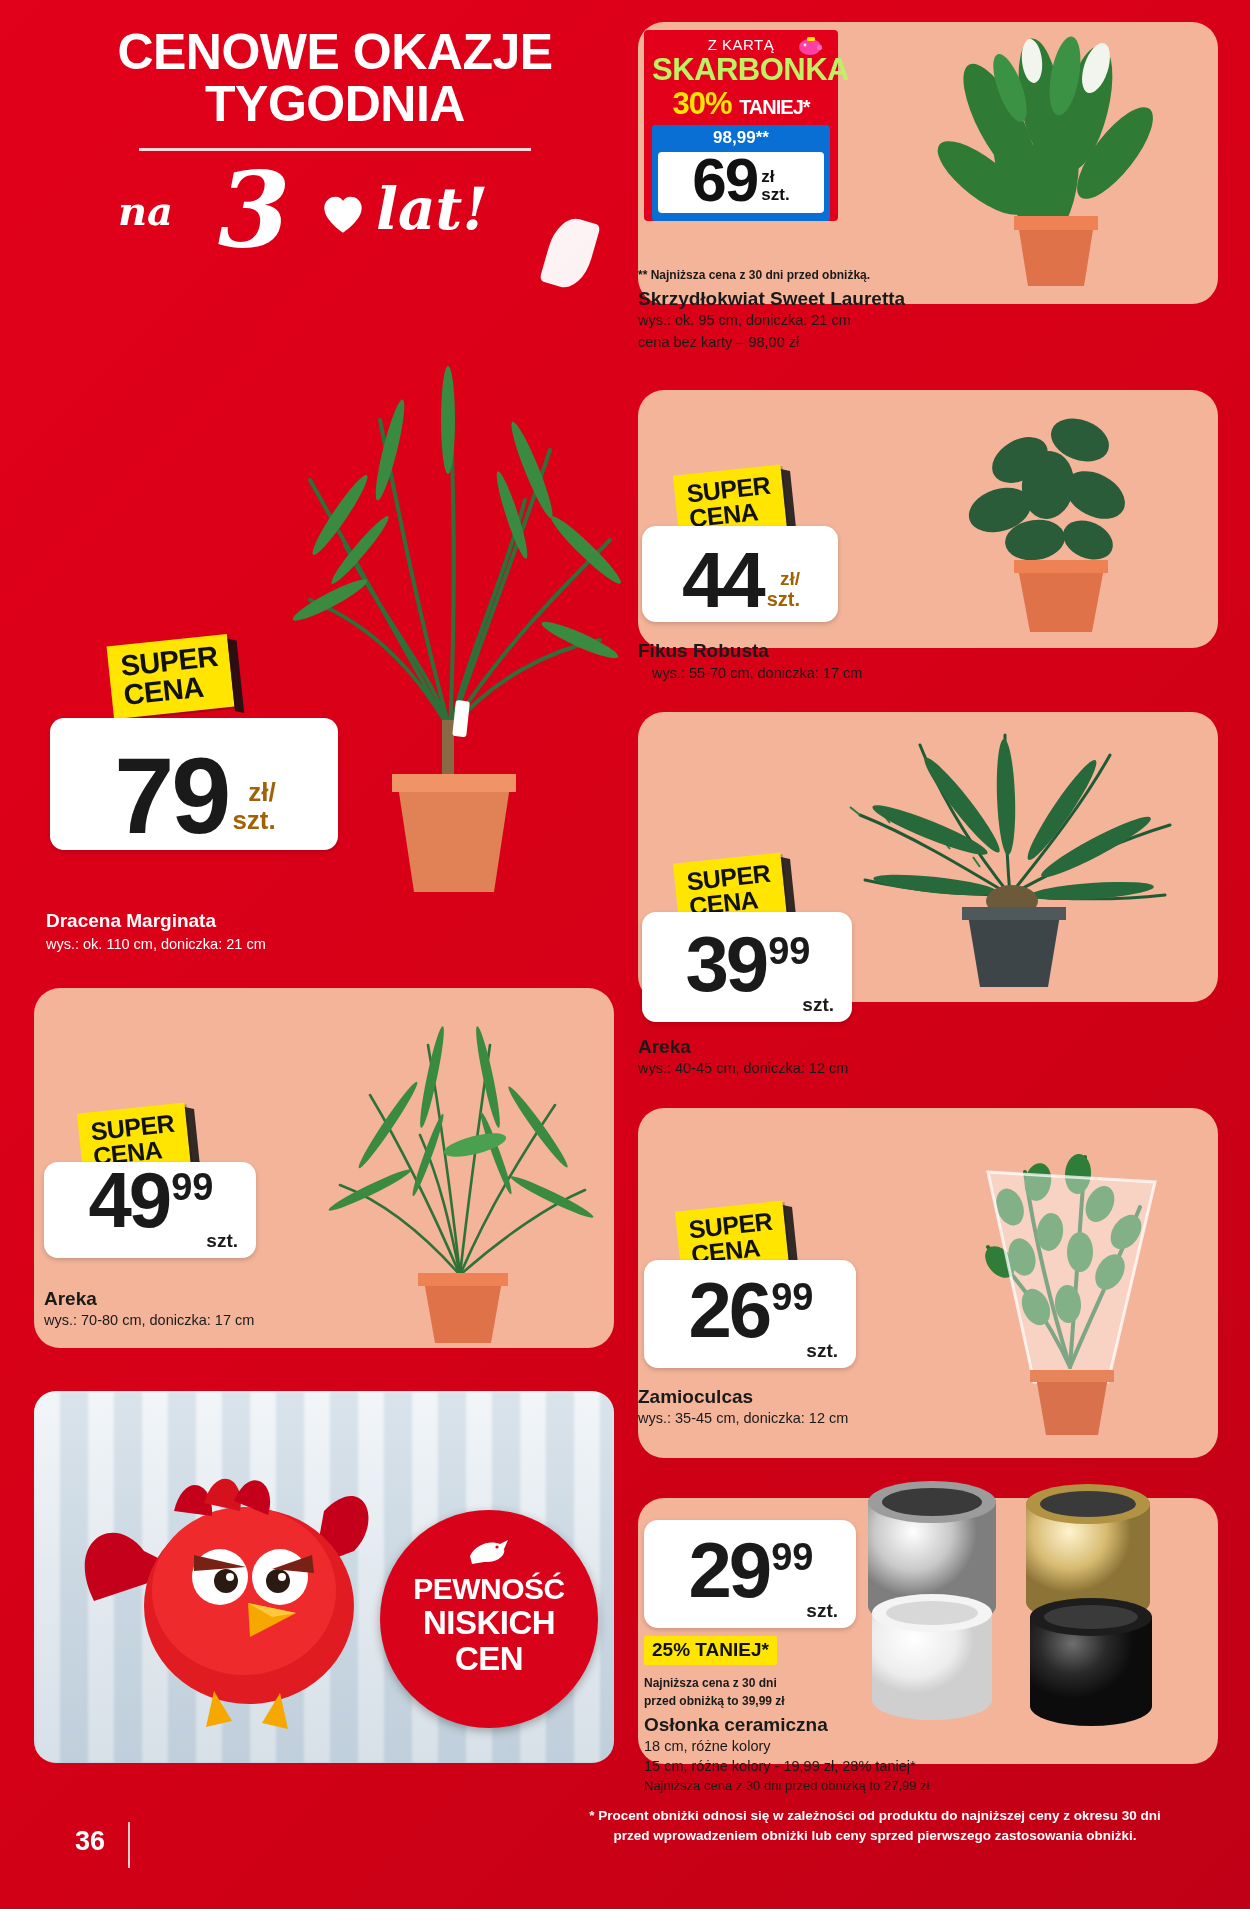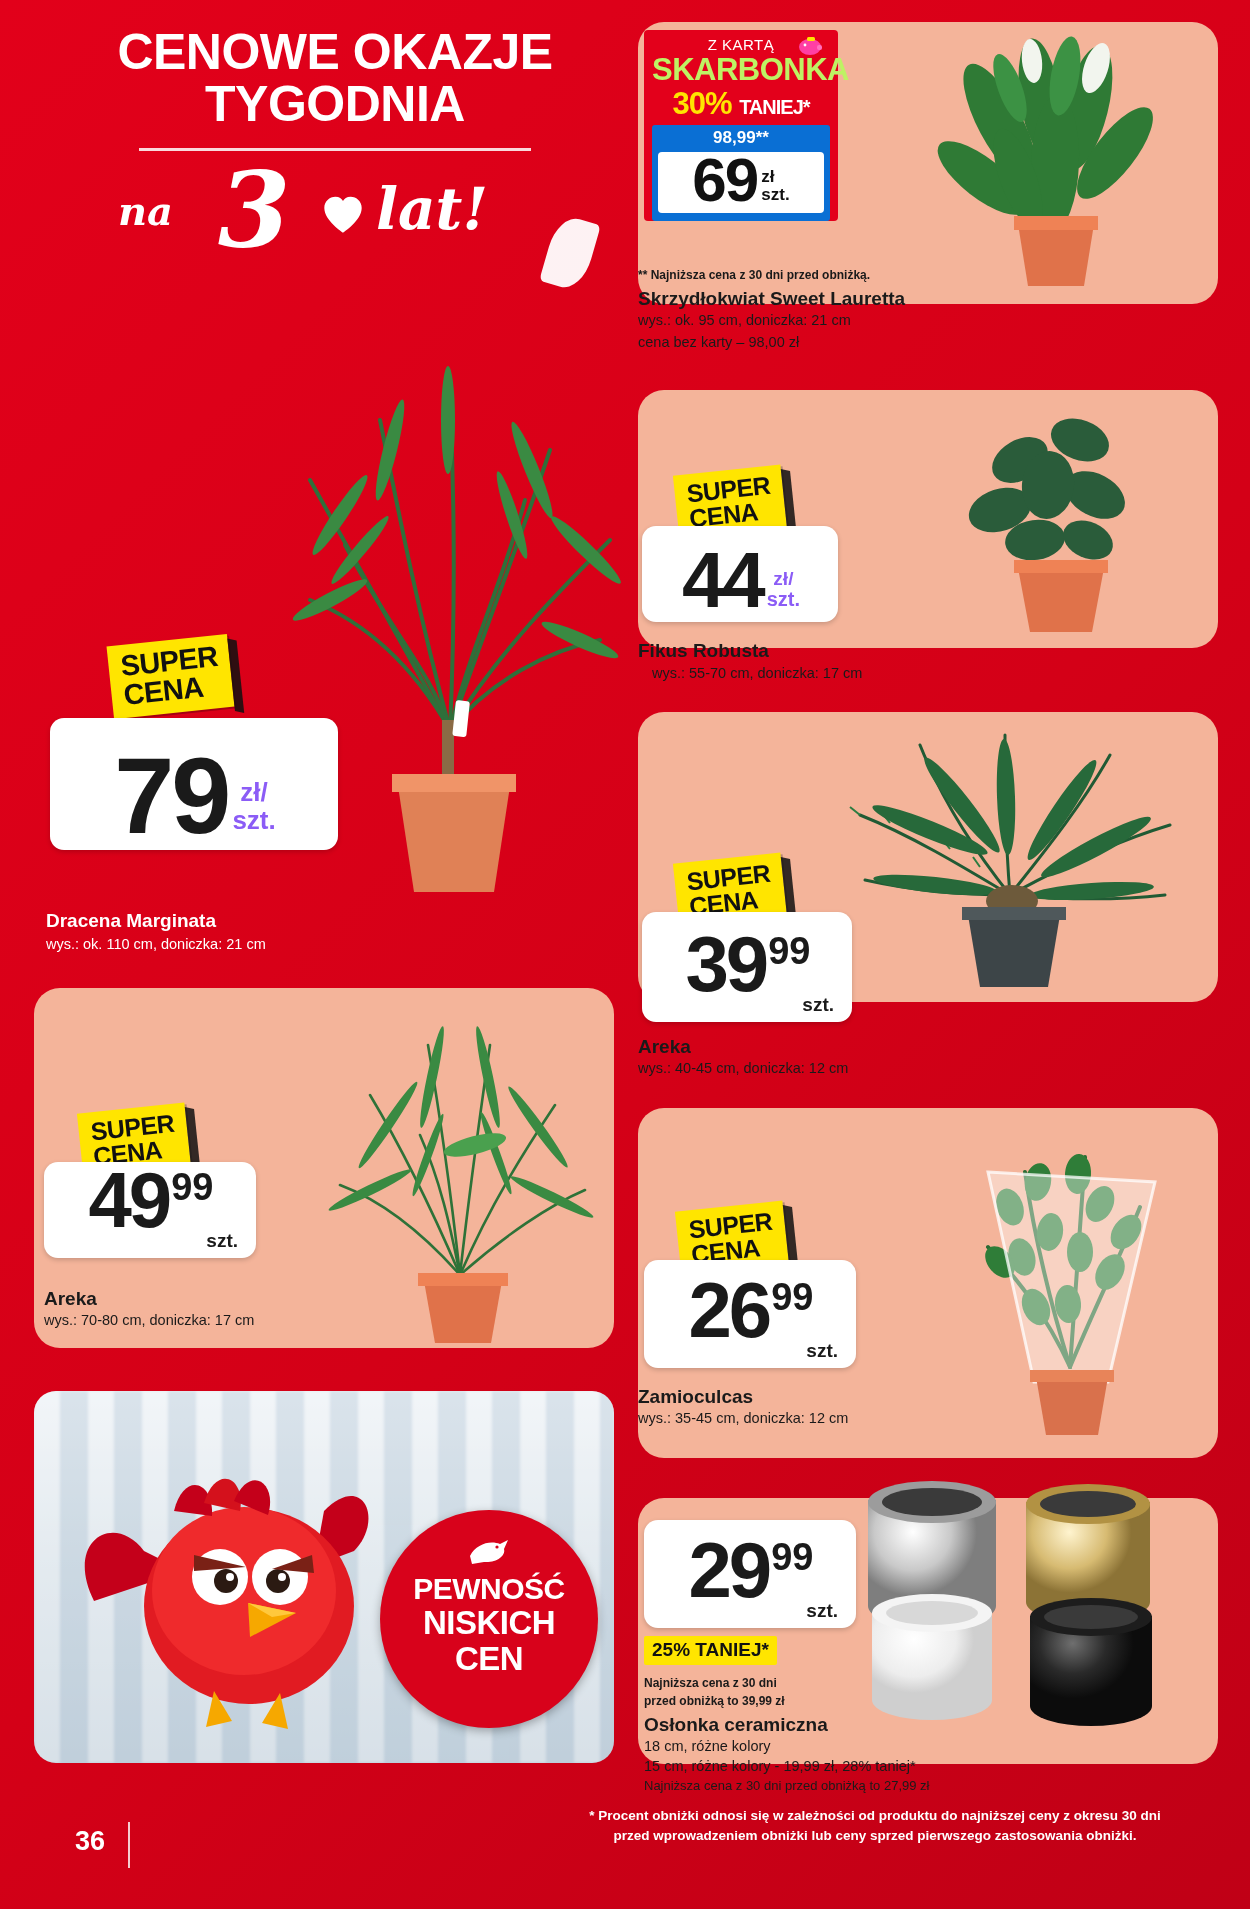--- a/index.html
+++ b/index.html
@@ -123,25 +123,25 @@
     font-size: 38px;
     font-weight: bold;
     color: #1a1a1a;
     line-height: 1;
     margin-left: 2px;
     margin-bottom: 28px;
   }
   .price-unit {
     font-size: 20px;
     font-weight: bold;
-    color: #8b5cf6;
+    color: #a16207;
     margin-left: 4px;
     margin-bottom: 4px;
     line-height: 1.05;
-    text-align: center;
+    text-align: right;
   }
   .price-unit .zl { font-size: 19px; }
   .price-unit .slash { font-size: 19px; }
   .unit-below {
     position: absolute;
     right: 18px;
     bottom: 6px;
     font-size: 19px;
     font-weight: bold;
     color: #1a1a1a;

